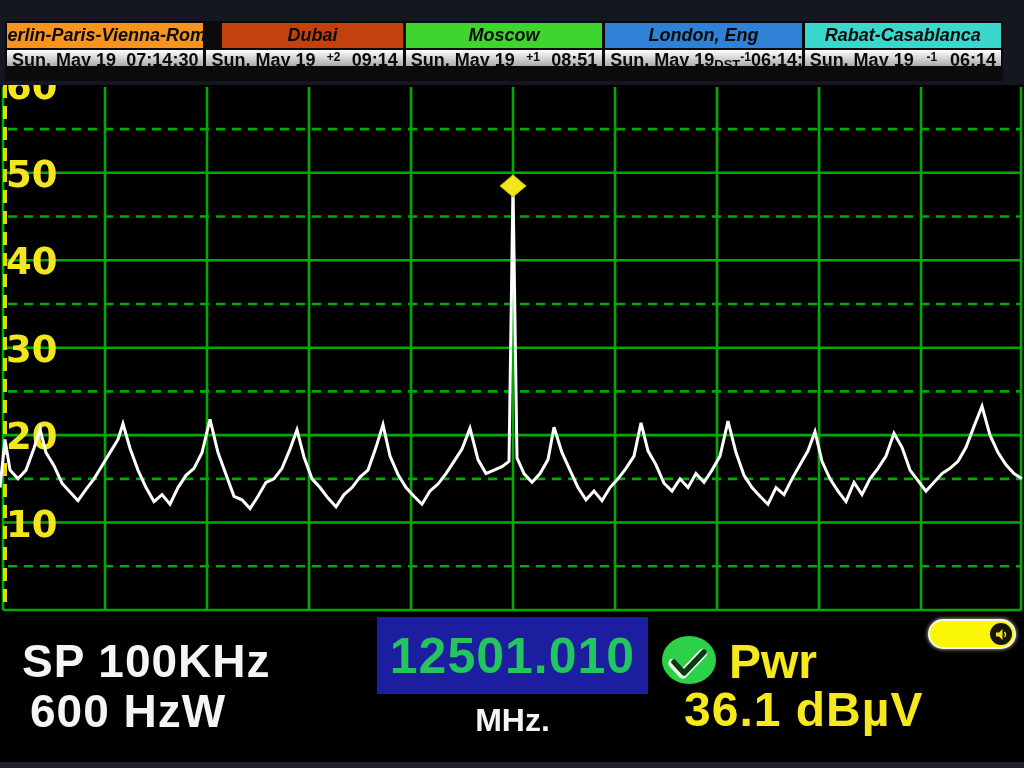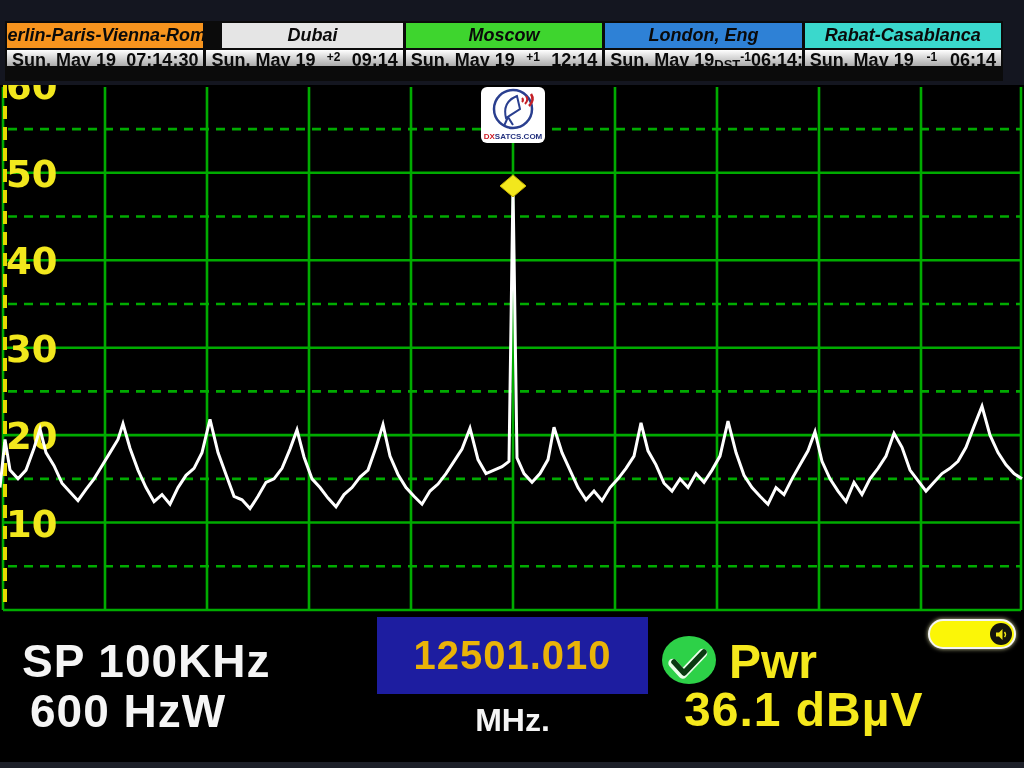--- a/index.html
+++ b/index.html
@@ -28,21 +28,21 @@
         border-radius:6px;text-align:center;overflow:hidden;}
   .logo-text{font-size:8px;font-weight:bold;letter-spacing:0;line-height:8px;margin-top:-2px;}
   .logo-text .red{color:#cc1822;}
   .logo-text .navy{color:#23307e;}
   
   .footer-item{position:absolute;color:#f5f5f5;font-weight:bold;white-space:nowrap;}
   .sp{left:22px;top:634px;font-size:46px;letter-spacing:1px;}
   .bw{left:30px;top:684px;font-size:46px;letter-spacing:1px;}
   .freqbox{position:absolute;left:377px;top:617px;width:271px;height:77px;background:#1d1da0;
            display:flex;align-items:center;justify-content:center;}
-  .freqbox .val{color:#eab308;font-weight:bold;font-size:40px;letter-spacing:1px;}
+  .freqbox .val{color:#22c55e;font-weight:bold;font-size:50px;letter-spacing:1px;}
   .mhz{left:377px;top:702px;width:271px;text-align:center;font-size:32px;}
   .pwr{left:729px;top:634px;font-size:48px;color:#F5E81C;}
   .pwrval{left:684px;top:682px;font-size:48px;color:#F5E81C;letter-spacing:1px;}
   .checkwrap{position:absolute;left:661px;top:636px;width:56px;height:50px;}
   .pill{position:absolute;left:928px;top:619px;width:88px;height:30px;background:#FBF607;
         border-radius:16px;border:2px solid #f4f4f4;box-shadow:0 0 4px #cfcf9a;box-sizing:border-box;}
   .pill .knob{position:absolute;right:2px;top:2px;width:22px;height:22px;border-radius:50%;
               background:#15150c;display:flex;align-items:center;justify-content:center;}
   .bottomstrip{position:absolute;left:0;top:762px;width:1024px;height:6px;background:#1d2029;}
 </style>
@@ -57,34 +57,34 @@
     <div class="clock-col">
       <div class="city" style="background: rgb(247, 148, 30);">Berlin-Paris-Vienna-Roma</div>
       <div class="timecell">
         <span class="date">Sun, May 19</span>
         <span class="mid"><span></span><sup></sup></span>
         <span class="time">07:14:30</span>
       </div>
     </div>
 
     <div class="clock-col">
-      <div class="city" style="background: #e5e5e5; margin-left: 16px;">Dubai</div>
+      <div class="city" style="background: #c2410c; margin-left: 16px;">Dubai</div>
       <div class="timecell">
         <span class="date">Sun, May 19</span>
         <span class="mid"><span></span><sup>+2</sup></span>
         <span class="time">09:14</span>
       </div>
     </div>
 
     <div class="clock-col">
       <div class="city" style="background: rgb(62, 213, 46);">Moscow</div>
       <div class="timecell">
         <span class="date">Sun, May 19</span>
         <span class="mid"><span></span><sup>+1</sup></span>
-        <span class="time">12:14</span>
+        <span class="time">08:51</span>
       </div>
     </div>
 
     <div class="clock-col">
       <div class="city" style="background: rgb(46, 129, 214);">London, Eng</div>
       <div class="timecell">
         <span class="date">Sun, May 19</span>
         <span class="mid"><span>DST</span><sup>-1</sup></span>
         <span class="time">06:14:30</span>
       </div>
@@ -128,31 +128,20 @@
       <text x="6" y="14.360000000000014" class="ylabel">60</text>
       <text x="6" y="101.80000000000001" class="ylabel">50</text>
       <text x="6" y="189.24" class="ylabel">40</text>
       <text x="6" y="276.68" class="ylabel">30</text>
       <text x="6" y="364.12" class="ylabel">20</text>
       <text x="6" y="451.56" class="ylabel">10</text>
       <polyline points="0,402.584 5,354.492 10,385.096 18,393.84000000000003 26,385.096 34,363.236 40,343.9992 46,367.608 54,380.724 62,398.212 70,406.956 78,415.7 86,404.3328 94,393.84000000000003 102,380.724 110,367.608 118,354.492 123,338.7528 130,363.236 138,385.096 146,402.584 154,416.57439999999997 162,409.5792 170,419.1976 178,402.584 186,390.3424 194,383.34720000000004 202,367.608 210,334.3808 218,367.608 226,389.468 234,411.328 242,414.8256 250,423.56960000000004 258,411.328 266,397.3376 274,393.84000000000003 282,383.34720000000004 290,364.1104 297,344.8736 304,371.98 312,393.84000000000003 320,402.584 328,413.0768 336,421.82079999999996 344,409.5792 352,402.584 360,392.0912 368,385.096 376,362.36159999999995 383,339.6272 390,371.1056 398,389.468 406,402.584 414,411.328 422,419.1976 430,406.0816 438,399.0864 446,388.59360000000004 454,376.352 462,364.1104 470,343.1248 478,374.6032 486,388.59360000000004 494,385.096 502,381.5984 509,376.352 513,100.916 517,372.85440000000006 524,388.59360000000004 532,397.3376 540,388.59360000000004 548,374.6032 554,342.2504 562,367.608 570,385.096 578,402.584 586,414.8256 594,406.0816 602,415.7 610,402.584 618,393.84000000000003 626,383.34720000000004 634,371.1056 641,337.87840000000006 648,365.8592 656,379.8496 664,398.212 672,406.0816 680,393.84000000000003 688,402.584 696,388.59360000000004 704,397.3376 712,385.096 720,371.1056 728,336.1296 736,367.608 744,390.3424 752,402.584 760,411.328 768,419.1976 776,402.584 784,409.5792 792,393.84000000000003 800,379.8496 808,365.8592 815,346.6224 822,376.352 830,393.84000000000003 838,406.0816 846,416.57439999999997 854,397.3376 862,409.5792 870,393.84000000000003 878,383.34720000000004 886,371.1056 894,348.37120000000004 902,362.36159999999995 910,385.096 918,395.5888 926,406.0816 934,397.3376 942,388.59360000000004 950,383.34720000000004 958,376.352 966,362.36159999999995 974,341.376 982,321.26480000000004 990,350.12 998,367.608 1006,379.8496 1014,388.59360000000004 1022,393.84000000000003" fill="none" stroke="#FFFFFF" stroke-width="3" stroke-linejoin="miter"></polyline>
       <polygon points="513,89.916 526,100.916 513,111.916 500,100.916" fill="#F2E71D" stroke="#c8b400" stroke-width="1"></polygon>
     </svg>
 
-  <div class="logo">
-    <svg width="64" height="44" viewBox="0 0 64 44">
-      <circle cx="32" cy="22" r="19" fill="#fff" stroke="#2a3f8f" stroke-width="2.5"></circle>
-      <path d="M25 31 Q21 15 36 9 L39 22 Z" fill="none" stroke="#2a3f8f" stroke-width="2"></path>
-      <path d="M27 30 l-4 9 M27 30 l5 8" stroke="#2a3f8f" stroke-width="2" fill="none"></path>
-      <path d="M44 17 q4 -4 1 -8" stroke="#c42026" stroke-width="2" fill="none"></path>
-      <path d="M48 19 q6 -6 2 -12" stroke="#c42026" stroke-width="2.5" fill="none"></path>
-      <path d="M41 15 q2 -2 0 -4" stroke="#c42026" stroke-width="2" fill="none"></path>
-    </svg>
-    <div class="logo-text"><span class="red">DX</span><span class="navy">SATCS.COM</span></div>
-  </div>
 
   <div class="footer-item sp">SP 100KHz</div>
   <div class="footer-item bw">600 HzW</div>
 
   <div class="freqbox" style="background: rgb(29, 29, 160);">
     <span class="val">12501.010</span>
   </div>
   <div class="footer-item mhz">MHz.</div>
 
   <div class="checkwrap">

